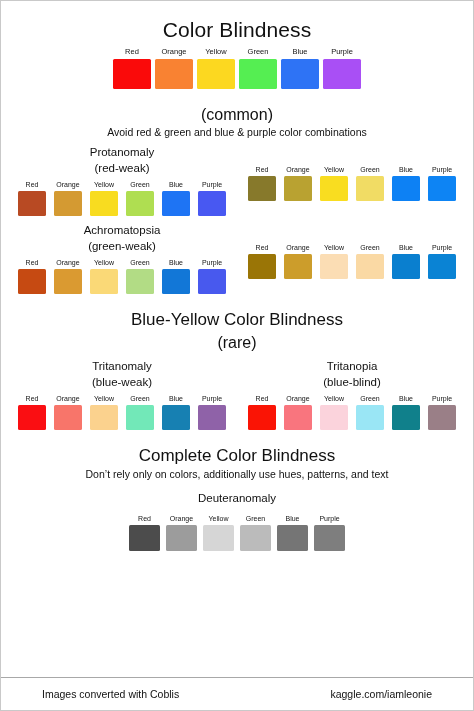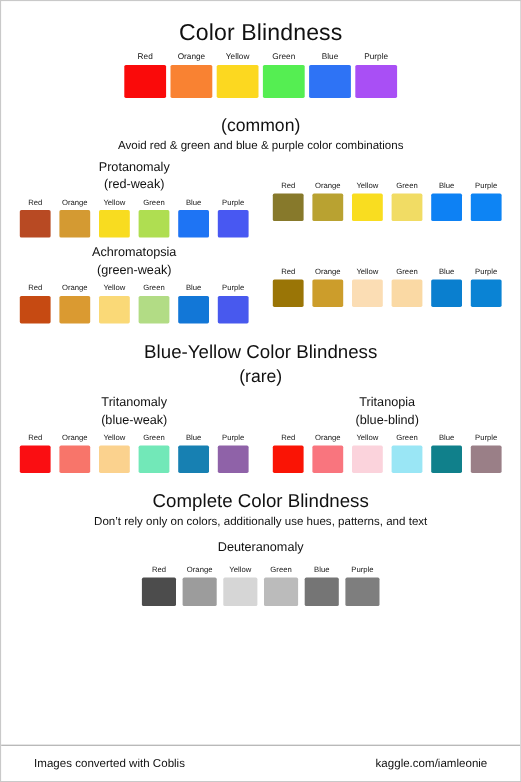--- a/index.html
+++ b/index.html
@@ -127,21 +127,21 @@
   .row-gap { margin-top: 5px; }
 
   
   .footer {
     flex: 0 0 auto;
     border-top: 1px solid #a8a8a8;
     height: 33px;
     display: flex;
     align-items: center;
     justify-content: space-between;
-    padding: 0 30px;
+    padding: 0 41px;
     box-sizing: border-box;
     font-size: 10.5px;
   }
 </style>
 </head>
 <body>
 
 <div id="page">
 
   <div class="content">

